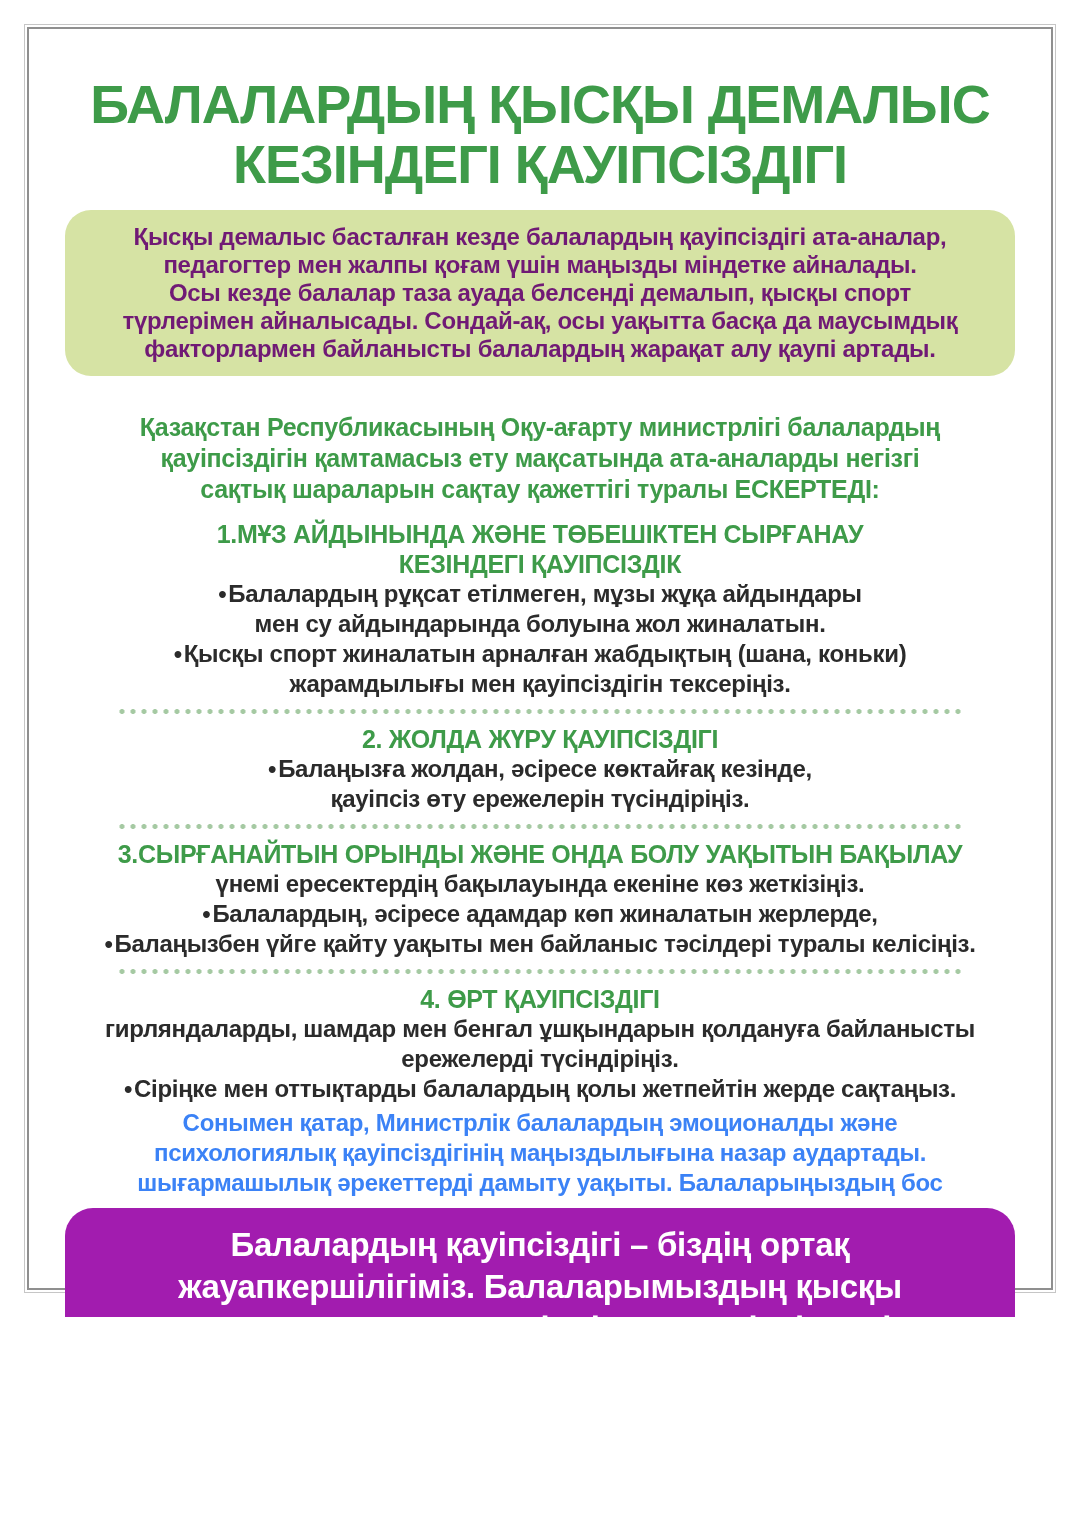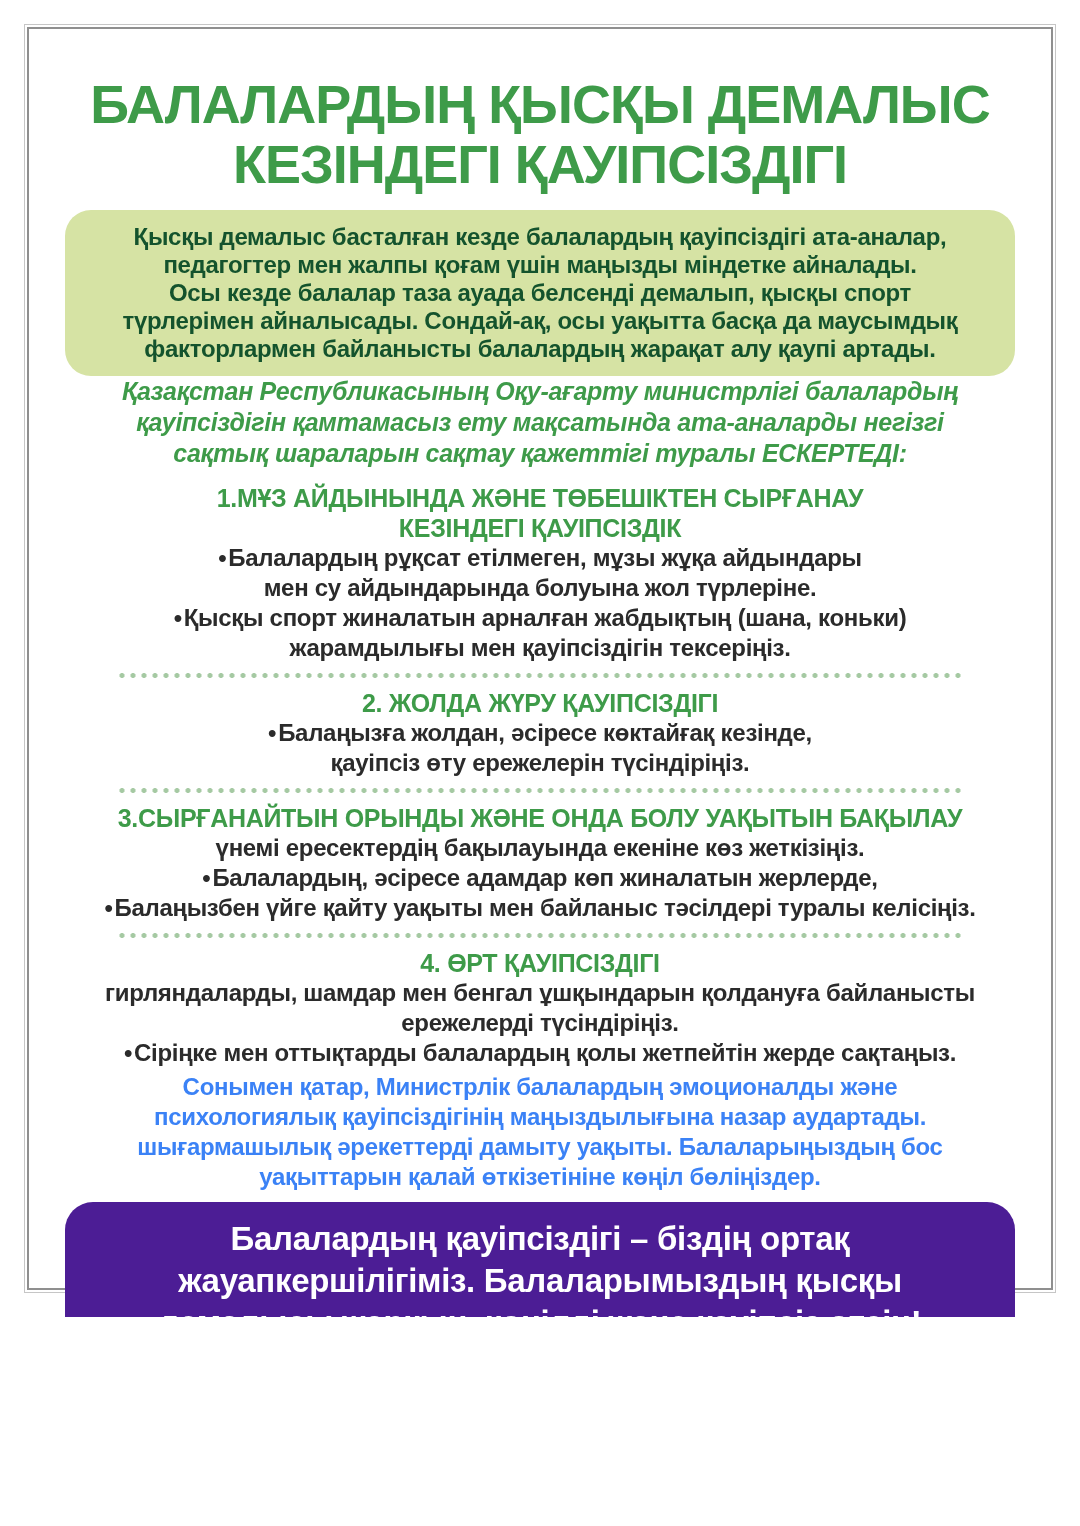--- a/index.html
+++ b/index.html
@@ -24,28 +24,29 @@
     font-size:54px; line-height:60px; font-weight:bold;
     font-stretch:condensed; letter-spacing:-1px;
     color:#3e9b49;
   }
   .title .t-line { white-space:nowrap; }
   .intro-box {
     margin:16px 2px 0 2px;
     background:#d6e3a4;
     border-radius:26px;
     padding:13px 20px;
-    color:#14532d;
+    color:#701a75;
     font-weight:bold; font-stretch:condensed;
     font-size:24px; line-height:28px; letter-spacing:-0.3px;
   }
   .intro-box .line { white-space:nowrap; }
   .notice {
+    margin-top:36px;
     color:#3e9b49; font-weight:bold; font-stretch:condensed;
-    font-size:25px; line-height:31px; letter-spacing:-0.3px;font-style:italic;
+    font-size:25px; line-height:31px; letter-spacing:-0.3px;
   }
   .notice .line { white-space:nowrap; }
   .sec-heading {
     color:#3e9b49; font-weight:bold; font-stretch:condensed;
     font-size:25px; line-height:30px; letter-spacing:-0.3px;
   }
   .sec-heading .h-line { white-space:nowrap; }
   .sec-1 { margin-top:14px; }
   .bullets {
     color:#2b2b2b; font-weight:bold; font-stretch:condensed;
@@ -60,21 +61,21 @@
     background-repeat:repeat-x;
   }
   .closing {
     margin-top:4px;
     color:#3b82f6; font-weight:bold; font-stretch:condensed;
     font-size:24px; line-height:30px; letter-spacing:-0.3px;
   }
   .closing .line { white-space:nowrap; }
   .footer-box {
     margin:10px 2px 0 2px;
-    background:#4c1d95;
+    background:#a21caf;
     border-radius:28px;
     padding:16px 30px 14px 30px;
     color:#ffffff; font-weight:bold; font-stretch:condensed;
     font-size:33px; line-height:42px; letter-spacing:-0.3px;
   }
   .footer-box .line { white-space:nowrap; }
 </style>
 </head>
 <body>
 
@@ -100,21 +101,21 @@
       <div class="line">қауіпсіздігін қамтамасыз ету мақсатында ата-аналарды негізгі</div>
       <div class="line">сақтық шараларын сақтау қажеттігі туралы ЕСКЕРТЕДІ:</div>
     </div>
 
     <div class="sec-heading sec-1">
       <div class="h-line">1.МҰЗ АЙДЫНЫНДА ЖӘНЕ ТӨБЕШІКТЕН СЫРҒАНАУ</div>
       <div class="h-line">КЕЗІНДЕГІ ҚАУІПСІЗДІК</div>
     </div>
     <div class="bullets">
       <div class="line"><span class="bullet">•</span><span>Балалардың рұқсат етілмеген, мұзы жұқа айдындары</span></div>
-      <div class="line">мен су айдындарында болуына жол түрлеріне.</div>
+      <div class="line">мен су айдындарында болуына жол жиналатын.</div>
       <div class="line"><span class="bullet">•</span><span>Қысқы спорт жиналатын арналған жабдықтың (шана, коньки)</span></div>
       <div class="line">жарамдылығы мен қауіпсіздігін тексеріңіз.</div>
     </div>
 
     <div class="dots"></div>
 
     <div class="sec-heading">
       <div class="h-line">2. ЖОЛДА ЖҮРУ ҚАУІПСІЗДІГІ</div>
     </div>
     <div class="bullets">
@@ -141,21 +142,20 @@
     <div class="bullets">
       <div class="line">гирляндаларды, шамдар мен бенгал ұшқындарын қолдануға байланысты</div>
       <div class="line">ережелерді түсіндіріңіз.</div>
       <div class="line"><span class="bullet">•</span><span>Сіріңке мен оттықтарды балалардың қолы жетпейтін жерде сақтаңыз.</span></div>
     </div>
 
     <div class="closing">
       <div class="line">Сонымен қатар, Министрлік балалардың эмоционалды және</div>
       <div class="line">психологиялық қауіпсіздігінің маңыздылығына назар аудартады.</div>
       <div class="line">шығармашылық әрекеттерді дамыту уақыты. Балаларыңыздың бос</div>
-      <div class="line">уақыттарын қалай өткізетініне көңіл бөліңіздер.</div>
     </div>
 
     <div class="footer-box">
       <div class="line">Балалардың қауіпсіздігі – біздің ортақ</div>
       <div class="line">жауапкершілігіміз. Балаларымыздың қысқы</div>
       <div class="line">демалысы жарқын, көңілді және қауіпсіз өтсін!</div>
     </div>
 
   </div>
 </div>

